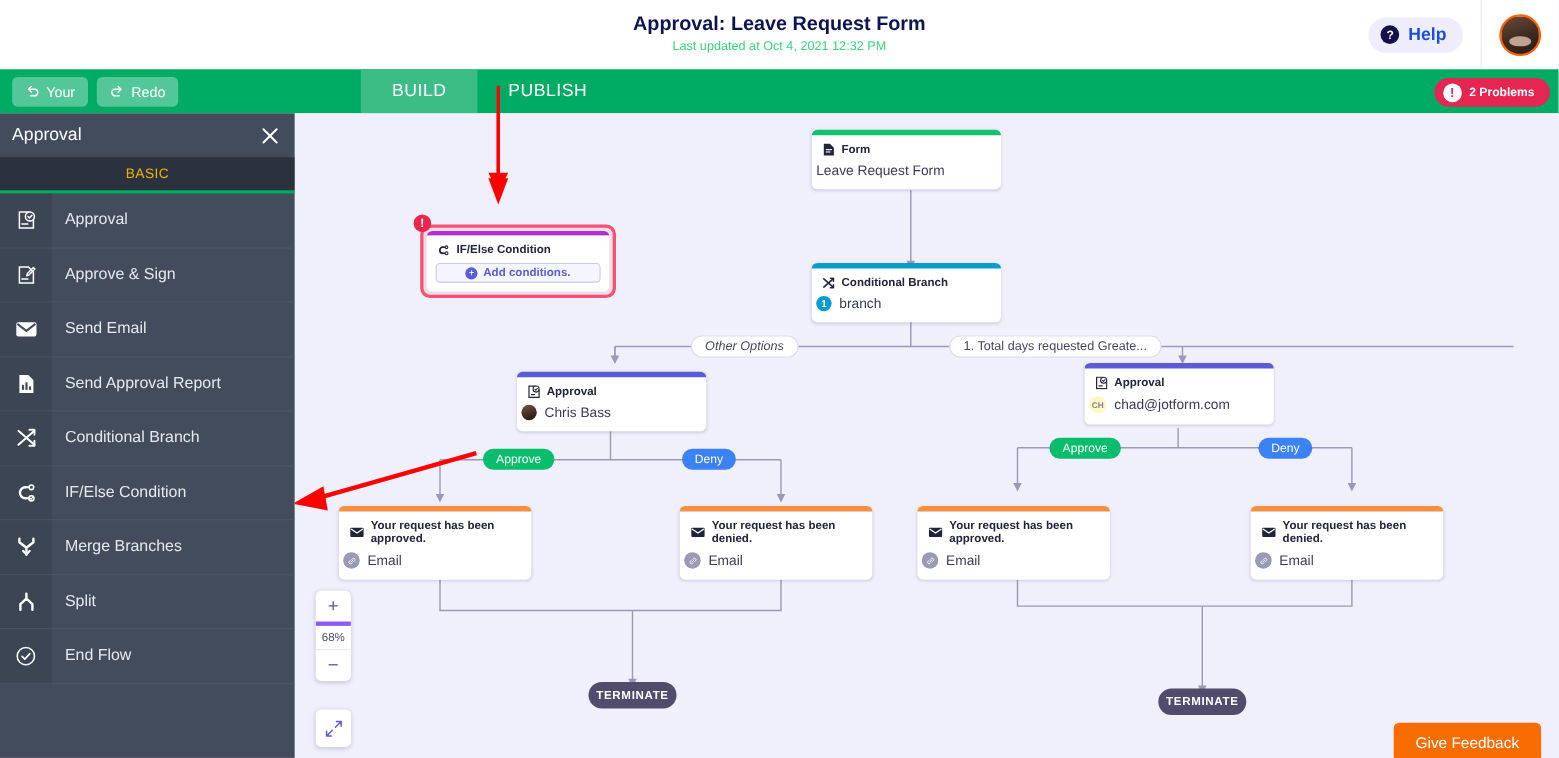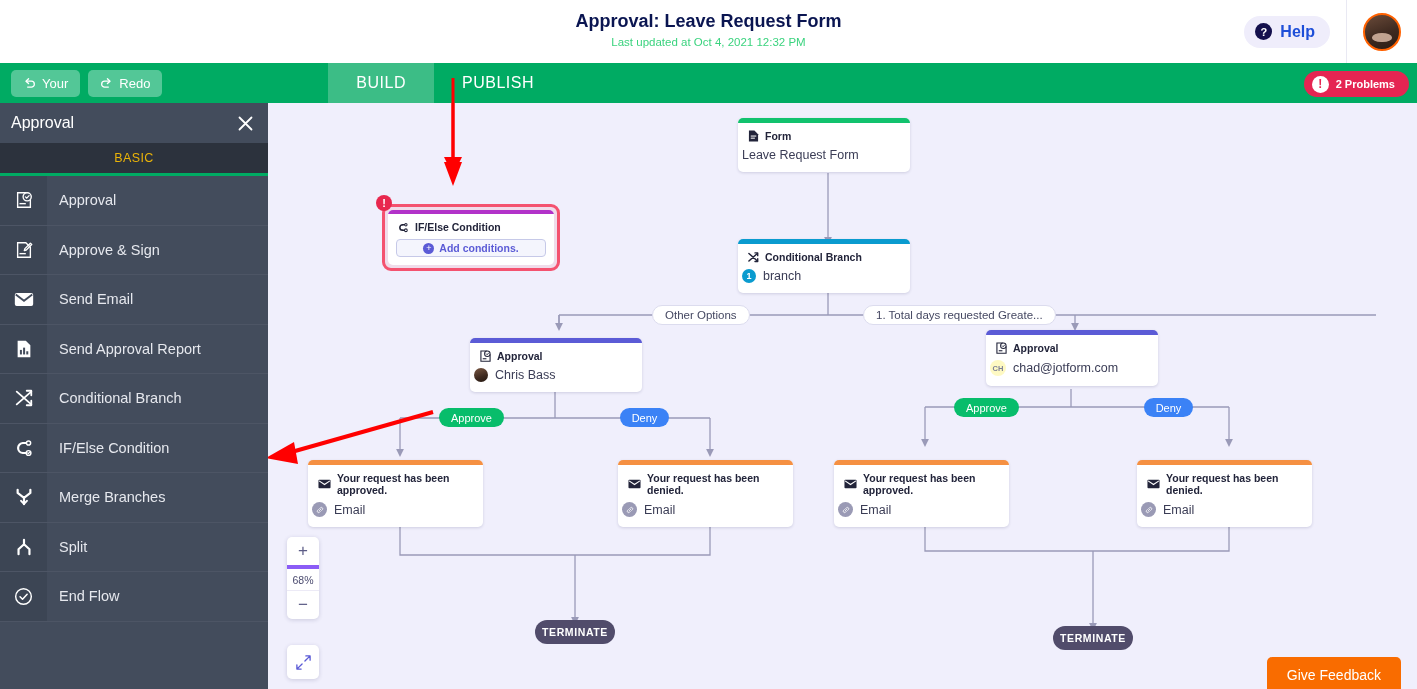--- a/index.html
+++ b/index.html
@@ -455,21 +455,21 @@
           </div>
           <div class="add-cond">
             <span class="add-cond-plus">+</span>
             <span class="add-cond-text">Add conditions.</span>
           </div>
         </div>
       </div>
       <span class="ifelse-badge">!</span>
     </div>
 
-    <div class="opt-pill" style="left:384px;top:202px;">Other Options</div>
+    <div class="opt-pill" style="left:360px;top:202px;font-style:italic;">Other Options</div>
     <div class="opt-pill" style="left:595px;top:202px;">1. Total days requested Greate...</div>
 
     <div class="node" style="left:202px;top:235px;width:172px;">
       <div class="node-top" style="background:#5b5bd6;"></div>
       <div class="node-hdr">
         <span style="line-height:0;">
           <svg width="11" height="12" viewBox="0 0 12 13">
               <path d="M1 1h6l4 4v7.3H1z" fill="none" stroke="#22243a" stroke-width="1.2"></path>
               <path d="M3 9.5h4" stroke="#22243a" stroke-width="1.2"></path>
               <circle cx="8" cy="4" r="3" fill="#fff" stroke="#22243a" stroke-width="1.1"></circle>

